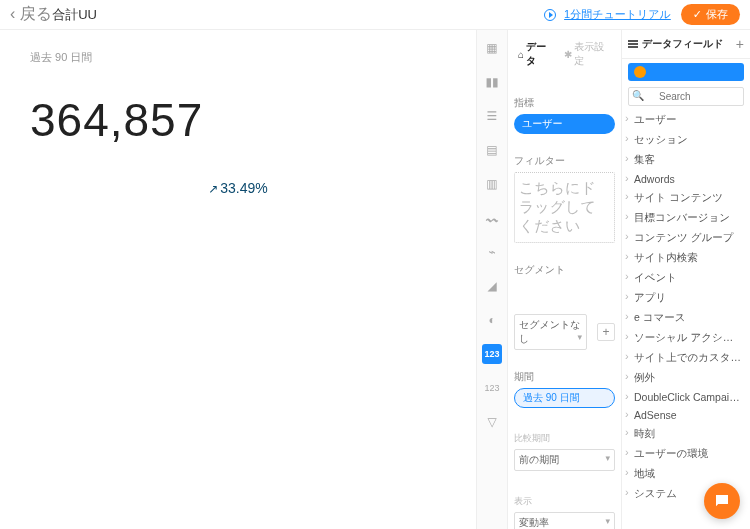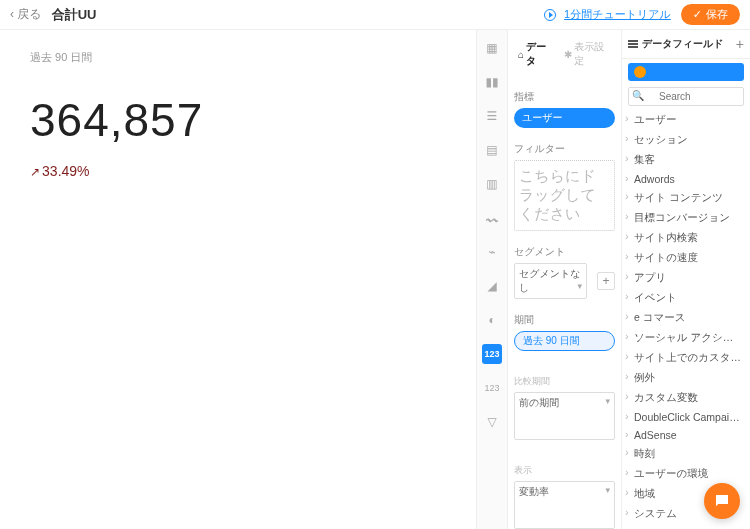--- a/index.html
+++ b/index.html
@@ -15,62 +15,62 @@
   }
 
   
   .header {
     height: 30px;
     display: flex;
     align-items: center;
     padding: 0 10px;
     border-bottom: 1px solid #eee;
   }
-  .back-link { color:#888; font-size:12px; cursor:pointer; }
-  .title { font-weight:700; margin-left:10px; font-size:13px; }
+  .back-link { color:#888; font-size:16px; cursor:pointer; }
+  .title { font-weight:400; margin-left:0; font-size:13px; }
   .spacer { flex:1; }
   .tutorial-link { color:#1a8cff; font-size:11px; margin-right:10px; text-decoration:underline; display:flex; align-items:center; gap:8px; cursor:pointer; }
   .play-circle { width:12px; height:12px; border:1px solid #1a8cff; border-radius:50%; display:flex; align-items:center; justify-content:center; }
   .play-triangle { width:0; height:0; border-top:3px solid transparent; border-bottom:3px solid transparent; border-left:4px solid #1a8cff; margin-left:1px; }
   .save-btn {
     background:#ff7a1a; color:#fff; border:none; border-radius:12px;
     padding:3px 12px; font-size:11px; cursor:pointer; display:flex; align-items:center; gap:4px;
   }
   .checkmark { font-size:11px; }
 
   
   .main { display:flex; height:calc(529px - 30px); }
 
   .canvas { flex:1; position:relative; padding:20px 30px; }
   .period-label { color:#999; font-size:11px; }
   .big-number { font-size:46px; font-weight:400; color:#222; margin-top:28px; letter-spacing:1px; }
-  .delta { color:#7f1d1d; font-size:14px; margin-top:16px; }
+  .delta { text-align:center; color:#0c4a6e; font-size:14px; margin-top:33px; }
   .delta .arrow { font-size:12px; margin-right:2px; }
 
   
   .icon-rail {
     width:32px; background:#fafafa; border-left:1px solid #eee; border-right:1px solid #eee;
     display:flex; flex-direction:column; align-items:center; padding-top:8px; gap:14px;
   }
   .rail-icon { width:20px; height:20px; display:flex; align-items:center; justify-content:center; color:#aaa; font-size:12px; cursor:pointer; border-radius:3px; }
   .rail-icon.active { background:#1a8cff; color:#fff; font-size:9px; font-weight:600; }
 
   
   .config {
     width:114px; background:#fff; border-right:1px solid #eee; padding:6px 6px 0 6px;
     display:flex; flex-direction:column; gap:4px;
   }
   .tabbar { display:flex; gap:2px; margin-bottom:4px; }
   .tabbar .tab { font-size:10px; padding:4px 4px; display:flex; align-items:center; gap:2px; cursor:pointer; color:#555; border-radius:2px; }
   .tabbar .tab.active { font-weight:600; color:#222; }
   .tabbar .tab.dim { color:#bbb; }
-  .section-label { font-size:10px; color:#888; margin-top:10px; }
+  .section-label { font-size:10px; color:#888; margin-top:16px; }
   .pill { background:#1a8cff; color:#fff; border-radius:10px; padding:3px 8px; font-size:10px; display:inline-block; }
   .drop-hint { border:1px dotted #ccc; color:#bbb; font-size:15px; padding:6px 4px; border-radius:2px; }
-  .select-row { display:flex; gap:10px; align-items:center; }
+  .select-row { display:flex; gap:10px; align-items:center;margin-top:33px; }
   .select-box { border:1px solid #ddd; border-radius:2px; padding:3px 4px; font-size:10px; color:#666; background:#fff; cursor:pointer; position:relative; flex:1; }
   .select-box::after { content:"▾"; position:absolute; right:4px; color:#aaa; font-size:9px; }
   .plus-btn { width:18px; height:18px; border:1px solid #ddd; border-radius:2px; display:flex; align-items:center; justify-content:center; color:#888; font-size:12px; cursor:pointer; background:#fff; }
   .pill-outline { border:1px solid #1a8cff; color:#1a8cff; background:#eaf3ff; border-radius:10px; padding:2px 8px; font-size:10px; display:inline-block; }
   .sub-label { font-size:9px; color:#bbb; margin-top:20px; }
 
   
   .fields {
     width:128px; background:#fff; display:flex; flex-direction:column;
   }
@@ -194,29 +194,28 @@
       <span class="search-icon">🔍</span>
       <input class="search-input" placeholder="Search" style="">
     </div>
     <div class="tree" id="fields-tree">
         <div class="tree-item">ユーザー</div>
         <div class="tree-item">セッション</div>
         <div class="tree-item">集客</div>
         <div class="tree-item">Adwords</div>
         <div class="tree-item">サイト コンテンツ</div>
         <div class="tree-item">目標コンバージョン</div>
+        <div class="tree-item">コンテンツ グループ</div>
         <div class="tree-item">サイト内検索</div>
-        <div class="tree-item">サイトの速度</div>
+        <div class="tree-item">イベント</div>
         <div class="tree-item">アプリ</div>
-        <div class="tree-item">イベント</div>
         <div class="tree-item">e コマース</div>
         <div class="tree-item">ソーシャル アクション</div>
         <div class="tree-item">サイト上でのカスタム速度</div>
         <div class="tree-item">例外</div>
-        <div class="tree-item">カスタム変数</div>
         <div class="tree-item">DoubleClick Campaign ...</div>
         <div class="tree-item">AdSense</div>
         <div class="tree-item">時刻</div>
         <div class="tree-item">ユーザーの環境</div>
         <div class="tree-item">地域</div>
         <div class="tree-item">システム</div>
       </div>
   </div>
 
 </div>

